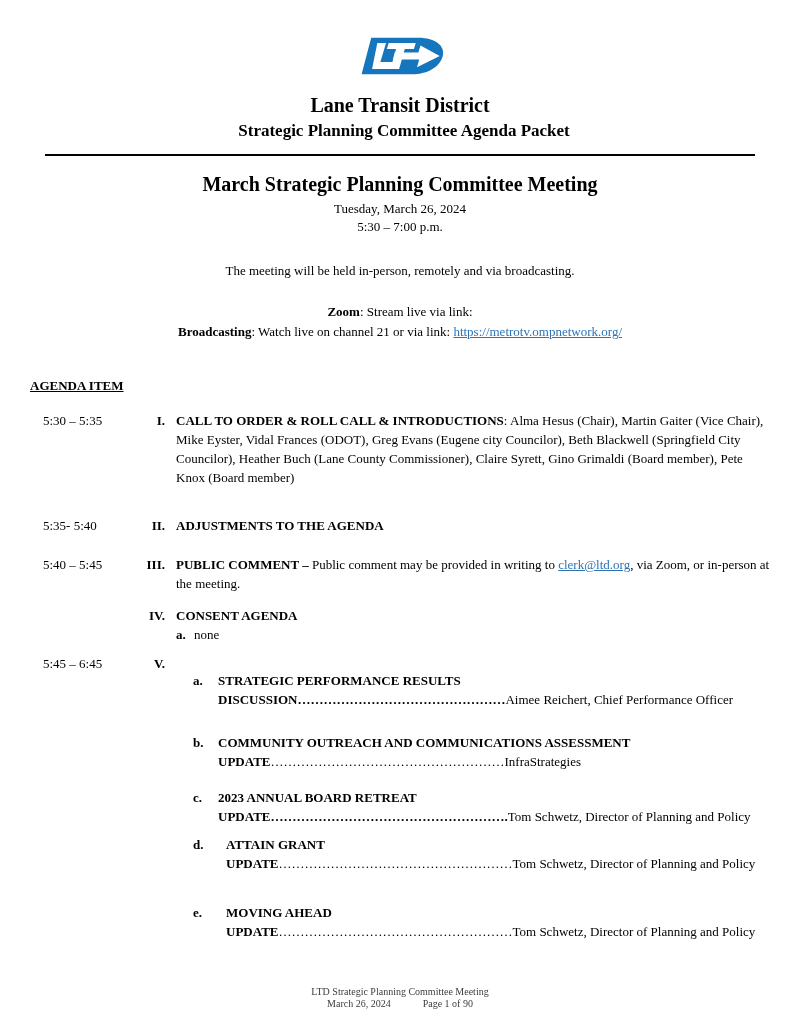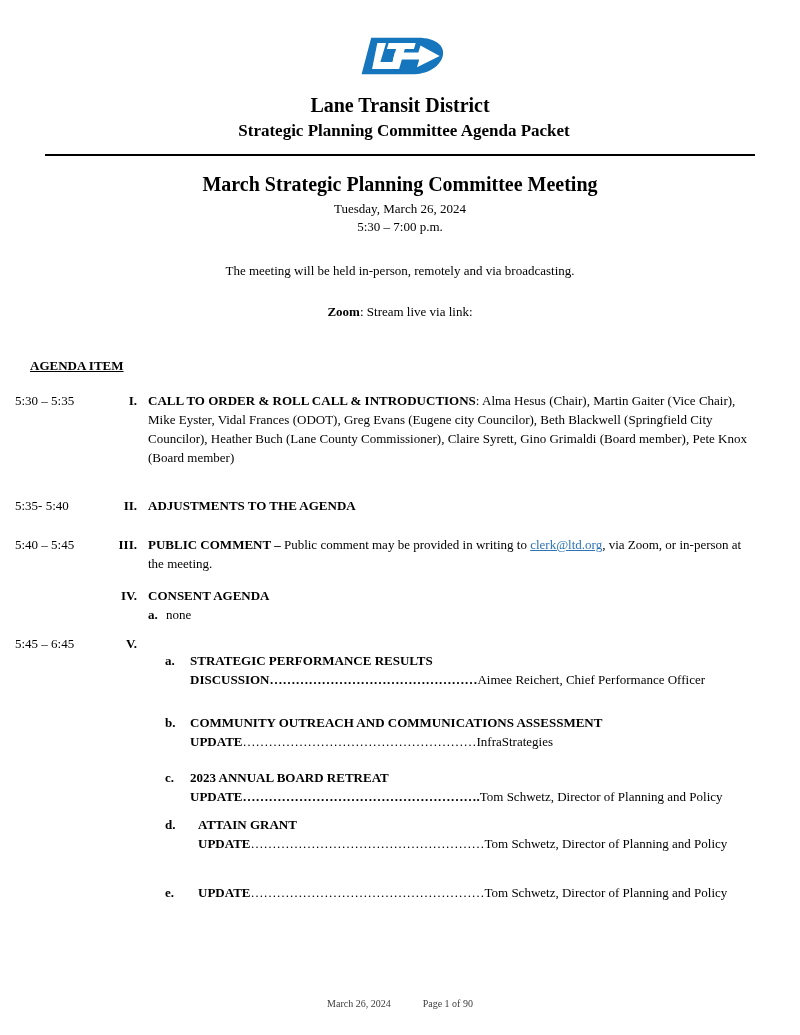--- a/index.html
+++ b/index.html
@@ -19,21 +19,21 @@
   .time-line { line-height:18px; text-align:center; }
   .note { margin-top:27px; text-align:center; }
   .addr-block { margin-top:23px; text-align:center; line-height:20px; }
   .addr-block b { font-weight:700; }
   sup { font-size:9px; vertical-align:super; line-height:0; }
   a.doc-link { color:#2e74b5; text-decoration:underline; cursor:pointer; }
   .agenda-heading { margin:36px 0 0 30px; font-weight:700; text-decoration:underline; display:inline-block; }
   .agenda { margin-top:0; }
   .row {
     display:grid; grid-template-columns:92px 30px 1fr;
-    padding-left:15px; padding-right:28px; line-height:19px;
+    padding-left:43px; padding-right:28px; line-height:19px;
   }
   .row .time { text-align:left; }
   .row .numeral { text-align:right; font-weight:700; }
   .row .content { padding-left:11px; max-width:615px; }
   .row .content b { font-weight:700; }
   .r1 { margin-top:17px; }
   .r2 { margin-top:29px; }
   .r3 { margin-top:20px; }
   .r4 { margin-top:13px; }
   .r5 { margin-top:10px; }
@@ -76,20 +76,23 @@
 
   <div class="meeting-title">March Strategic Planning Committee Meeting</div>
   <div class="date-line">Tuesday, March 26, 2024</div>
   <div class="time-line">5:30 – 7:00 p.m.</div>
 
   <div class="note">The meeting will be held in-person, remotely and via broadcasting.</div>
 
   <div class="addr-block">
     <div>
       <b>Zoom</b><span>: Stream live via link:</span>
+    </div>
+    <div>
+      <b>Broadcasting</b><span>: Watch live on channel 21 or via link: </span><a class="doc-link">https://metrotv.ompnetwork.org/</a>
     </div>
   </div>
 
   <div><span class="agenda-heading">AGENDA ITEM</span></div>
 
   <div class="agenda">
 
     <div class="row r1">
       <div class="time">5:30 – 5:35</div>
       <div class="numeral">I.</div>
@@ -159,28 +162,30 @@
           <div class="letter">d.</div>
           <div class="biz-body">
             <div class="biz-title">ATTAIN GRANT</div>
             <div><b>UPDATE</b><span class="dleader-b"></span><span>………………………………………………</span><span>Tom Schwetz, Director of Planning and Policy</span></div>
           </div>
         </div>
 
         <div class="biz-item biz-e pad">
           <div class="letter">e.</div>
           <div class="biz-body">
+            <div class="biz-title">MOVING AHEAD</div>
             <div><b>UPDATE</b><span class="dleader-b"></span><span>………………………………………………</span><span>Tom Schwetz, Director of Planning and Policy</span></div>
           </div>
         </div>
 
       </div>
     </div>
   </div>
 
   <div class="footer">
+    <div>LTD Strategic Planning Committee Meeting</div>
     <div class="footer-line2">
       <span>March 26, 2024</span>
       <span>Page 1 of 90</span>
     </div>
   </div>
 
 </div>
 
 </body></html>

